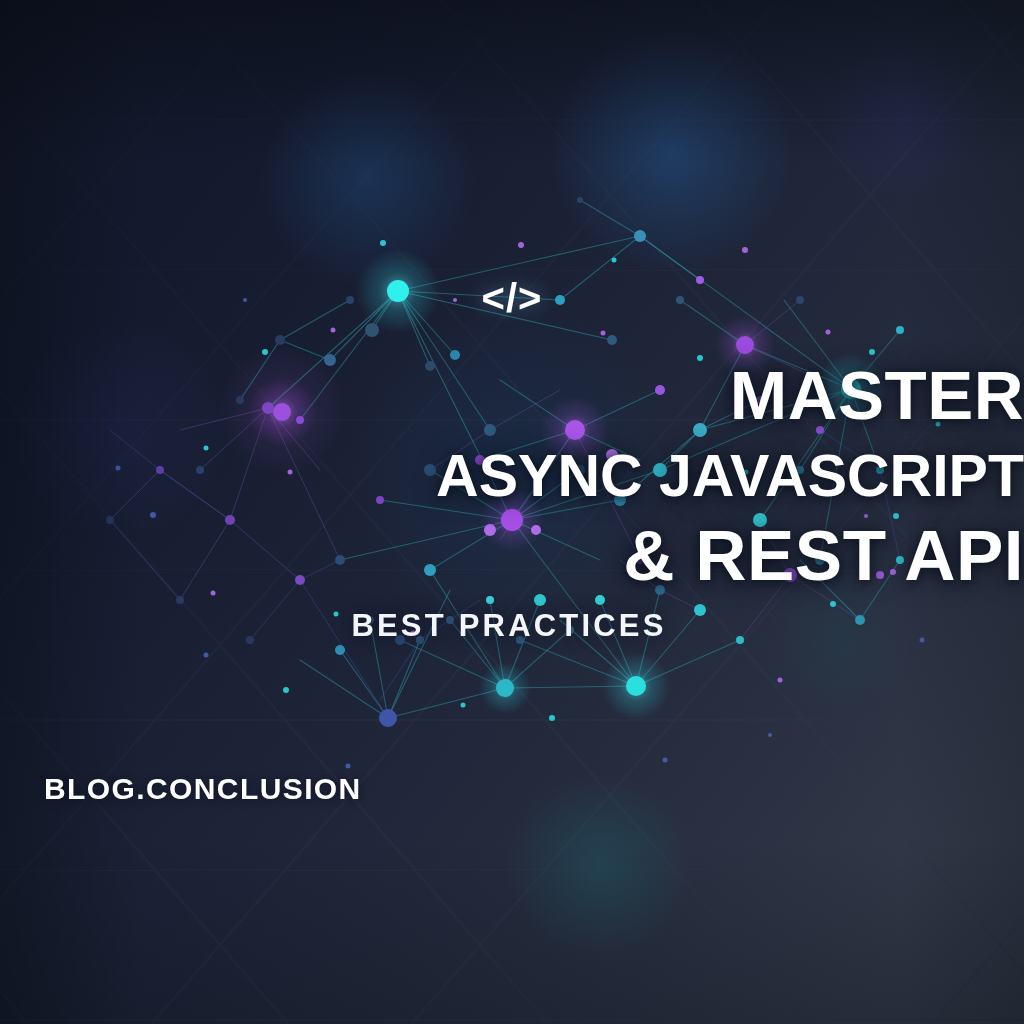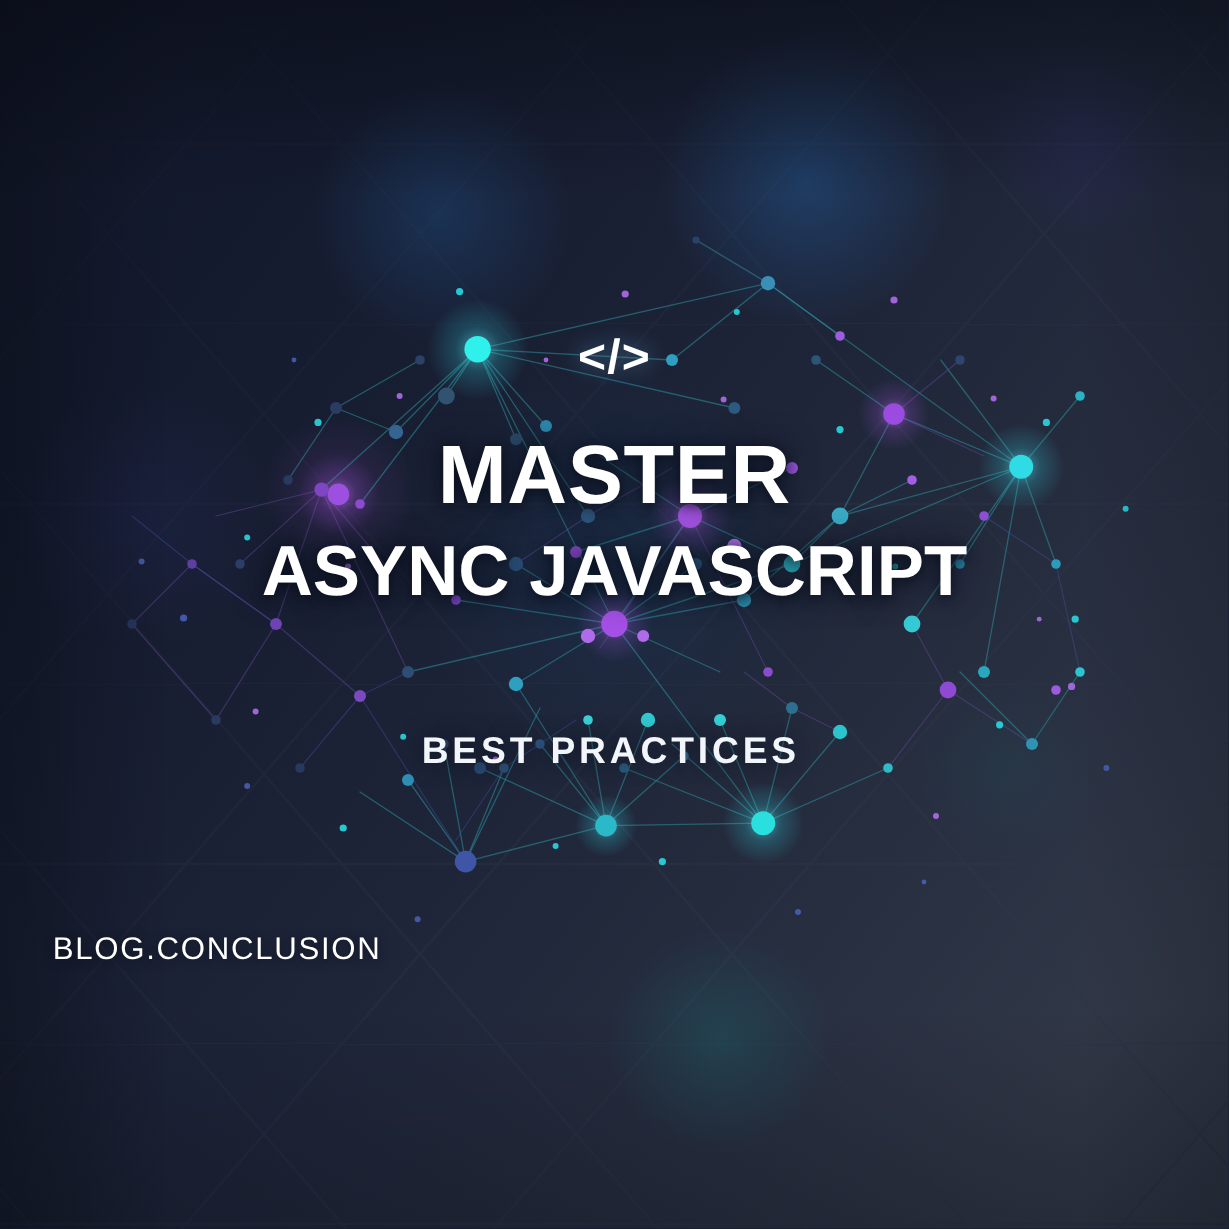--- a/index.html
+++ b/index.html
@@ -91,21 +91,21 @@
     letter-spacing: 1px;
     color: #ffffff;
     text-shadow: 0 0 18px rgba(120,200,240,.45);
   }
 
   #headline {
     position: absolute;
     top: 356px;
     left: 0;
     right: 0;
-    text-align: center;
+    text-align: right;
     color: #ffffff;
     font-weight: 700;
     font-size: 71px;
     line-height: 80px;
     letter-spacing: 0.5px;
     text-shadow:
       0 0 26px rgba(10,16,30,.85),
       0 2px 10px rgba(8,12,24,.75);
   }
   #headline .hl-line { display: block; white-space: nowrap; }
@@ -123,22 +123,22 @@
     font-weight: 600;
     font-size: 31px;
     letter-spacing: 3.2px;
     text-shadow: 0 0 18px rgba(10,16,30,.8);
   }
 
   .footer-text {
     position: absolute;
     bottom: 0;
     color: #ffffff;
-    font-weight: 400;
-    font-size: 26px;
+    font-weight: 700;
+    font-size: 30px;
     letter-spacing: 1.4px;
     text-shadow: 0 1px 8px rgba(8,12,24,.6);
   }
   #footer-left  { left: 44px;  bottom: 218px; }
   #footer-right { right: 38px; bottom: 218px; }
 </style>
 </head>
 <body>
 
 <div id="poster">
@@ -419,20 +419,21 @@
 
   <div class="layer" id="bg-vignette"></div>
 
   <div id="content">
 
     <div id="code-icon">&lt;/&gt;</div>
 
     <div id="headline">
       <span class="hl-line l1">MASTER</span>
       <span class="hl-line l2">ASYNC JAVASCRIPT</span>
+      <span class="hl-line l3">&amp; REST API</span>
     </div>
 
     <div id="subtitle">BEST PRACTICES</div>
 
     <div class="footer-text" id="footer-left">BLOG.CONCLUSION</div>
 
   </div>
 </div>
 
 </body></html>

